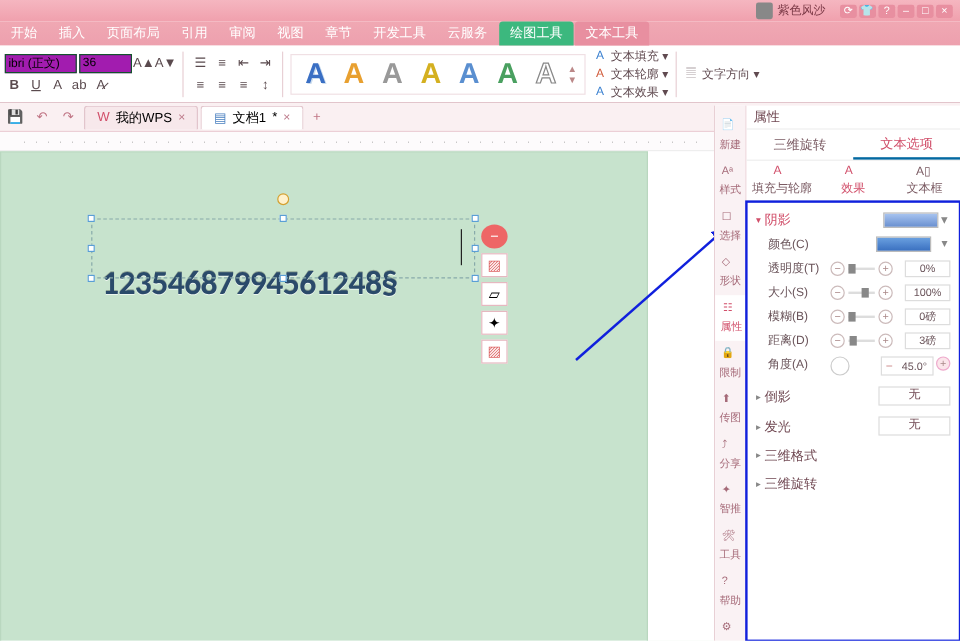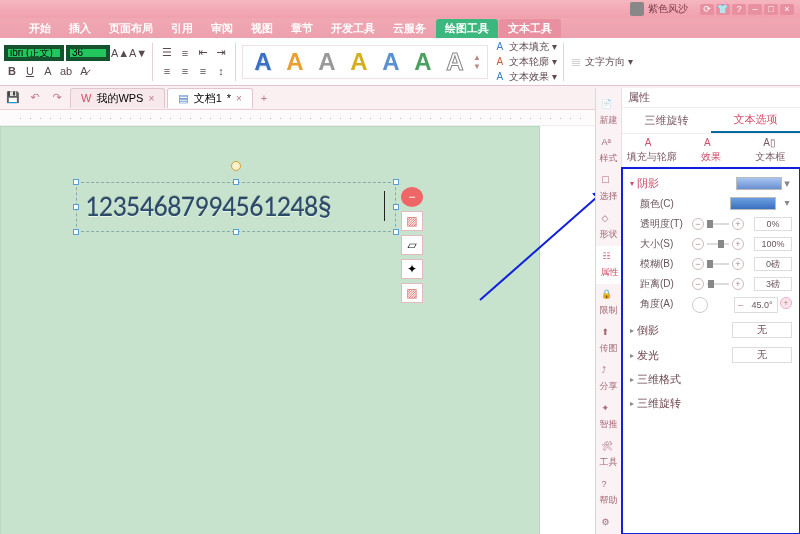--- a/index.html
+++ b/index.html
@@ -4,31 +4,31 @@
 <style>
 * { margin: 0; padding: 0; box-sizing: border-box; font-family: "Microsoft YaHei", sans-serif; }
 body { width: 800px; height: 534px; background: #fff; overflow: hidden; position: relative; font-size: 11px; }
 
 .titlebar { height: 18px; background: linear-gradient(#f5b6c0, #f0a0ad); display: flex; align-items: center; padding: 0 6px; color: #7a3845; font-size: 10px; }
 .titlebar .user { margin-left: auto; display: flex; align-items: center; gap: 4px; }
 .titlebar .avatar { width: 14px; height: 14px; background: #888; border-radius: 2px; }
 .titlebar .winbtns { display: flex; gap: 2px; margin-left: 8px; }
 .titlebar .winbtn { width: 14px; height: 11px; background: #e88fa0; border-radius: 2px; display: flex; align-items: center; justify-content: center; color: #fff; font-size: 9px; }
 
-.menubar { height: 20px; background: linear-gradient(#f0a8b3, #eda0ae); display: flex; align-items: flex-end; padding-left: 20px; font-weight: bold; }
+.menubar { height: 20px; background: linear-gradient(#f0a8b3, #eda0ae); display: flex; padding-left: 0; }
 .menubar .tab { padding: 2px 9px; color: #fff; font-size: 11px; cursor: pointer; }
 .menubar .tab.active { background: #fff; color: #c57585; border-radius: 3px 3px 0 0; }
 .menubar .tab.context { background: #3cb87e; color: #fff; border-radius: 3px 3px 0 0; margin-left: 1px; }
 .menubar .tab.context2 { background: #e88fa0; color: #fff; border-radius: 3px 3px 0 0; margin-left: 1px; }
 
 .ribbon { height: 48px; background: #fff; border-bottom: 1px solid #e2c5cc; display: flex; align-items: center; padding: 2px 4px; gap: 6px; }
 .ribbon .sep { width: 1px; height: 38px; background: #e8d0d5; }
 .ribbon .fontbox { display: flex; flex-direction: column; gap: 2px; }
 .ribbon .row1 { display: flex; align-items: center; gap: 2px; }
-.ribbon select, .ribbon .combo { height: 16px; border: 4px solid #14532d; font-size: 10px; padding: 0 2px; background: #22c55e; }
+.ribbon select, .ribbon .combo { height: 16px; border: 1px solid #14532d; font-size: 10px; padding: 0 2px; background: #a21caf; }
 .ribbon .iconbtn { width: 16px; height: 16px; display: flex; align-items: center; justify-content: center; font-size: 11px; color: #5a4a4e; cursor: pointer; }
 .ribbon .bigA { font-size: 24px; font-weight: bold; width: 28px; text-align: center; cursor: pointer; }
 .ribbon .Agal { display: flex; gap: 4px; align-items: center; padding: 2px 6px; border: 1px solid #f0e0e4; }
 .ribbon .labelcol { display: flex; flex-direction: column; gap: 1px; font-size: 10px; color: #604a50; }
 .ribbon .labelcol .lrow { display: flex; align-items: center; gap: 3px; }
 .ribbon .licn { width: 12px; height: 12px; display:inline-flex; align-items:center; justify-content:center; }
 
 .tabstrip { height: 24px; background: #faf0f2; border-bottom: 1px solid #eccfd6; display: flex; align-items: center; padding: 0 4px; }
 .tabstrip .dbtn { width: 18px; height: 18px; display:flex;align-items:center;justify-content:center; color:#c07585; cursor:pointer; margin-right:4px; }
 .tabstrip .doc-tab { padding: 2px 10px; border: 1px solid #e2c5cc; border-bottom: none; background: #fff; font-size: 11px; margin-right: 2px; display:flex; align-items:center; gap:5px; border-radius: 3px 3px 0 0; cursor:pointer; }
@@ -38,21 +38,21 @@
 
 .workspace { position: absolute; top: 110px; left: 0; right: 205px; bottom: 0; background: #fff; }
 .ruler-h { height: 16px; background: #fdfbfc; border-bottom: 1px solid #eee; position: relative; }
 .ruler-h::after { content:""; position:absolute; left:20px; right:10px; top:8px; height:1px; background:repeating-linear-gradient(90deg,#bbb 0 1px, transparent 1px 10px); }
 .canvas-wrap { position:absolute; top:16px; left:0; right:0; bottom:0; overflow:hidden; }
 .page { position:absolute; left:0px; top:0px; width:540px; height:420px; background: #c7e3cd; border:1px solid #b9d7bf; }
 .textbox { position:absolute; left:80px; top:60px; width:310px; height:40px; }
 .textbox .handles { position:absolute; inset:-5px; border:1px dashed #8aa; }
 .textbox .h { position:absolute; width:6px; height:6px; background:#fff; border:1px solid #5a9fd4; }
 .textbox .rot { position:absolute; left:50%; top:-22px; width:10px; height:10px; border:1px solid #d4a030; border-radius:50%; background:#fff1cc; transform:translateX(-50%); }
-.textbox .txt { font-family: Calibri, sans-serif; font-size: 28px; font-weight: normal; color: #2a4a6a; text-shadow: 0 1px 0 #ffffffaa, 0 -1px 0 #00000044; letter-spacing: -0.5px; white-space: nowrap; padding: 2px 4px; }
+.textbox .txt { font-family: Calibri, sans-serif; font-size: 28px; font-weight: bold; color: #2a4a6a; text-shadow: 0 1px 0 #ffffffaa, 0 -1px 0 #00000044; letter-spacing: -0.5px; white-space: nowrap; padding: 2px 4px; margin-top: 29px; }
 .textbox .caret { position:absolute; right:6px; top:4px; width:1px; height:30px; background:#222; }
 .float-toolbar { position:absolute; left:400px; top:60px; display:flex; flex-direction:column; gap:4px; }
 .float-toolbar .fb { width:22px; height:20px; background:#fff; border:1px solid #e6b8c0; display:flex; align-items:center; justify-content:center; font-size:12px; cursor:pointer; }
 .fb.red { background:#e66; color:#fff; border-radius:50%; border:none; }
 
 .arrow { position:absolute; pointer-events:none; }
 
 .rightpanel { position:absolute; top:88px; right:0; width:205px; bottom:0; background:#fff; border-left:1px solid #e8d0d5; display:flex; }
 .rp-rail { width:26px; background:#faf2f4; border-right:1px solid #f0dde2; display:flex; flex-direction:column; align-items:center; padding-top:6px; gap:0; }
 .rp-rail .ritem { display:flex; flex-direction:column; align-items:center; gap:1px; padding:5px 0; color:#a56a78; font-size:9px; cursor:pointer; width:100%; }

